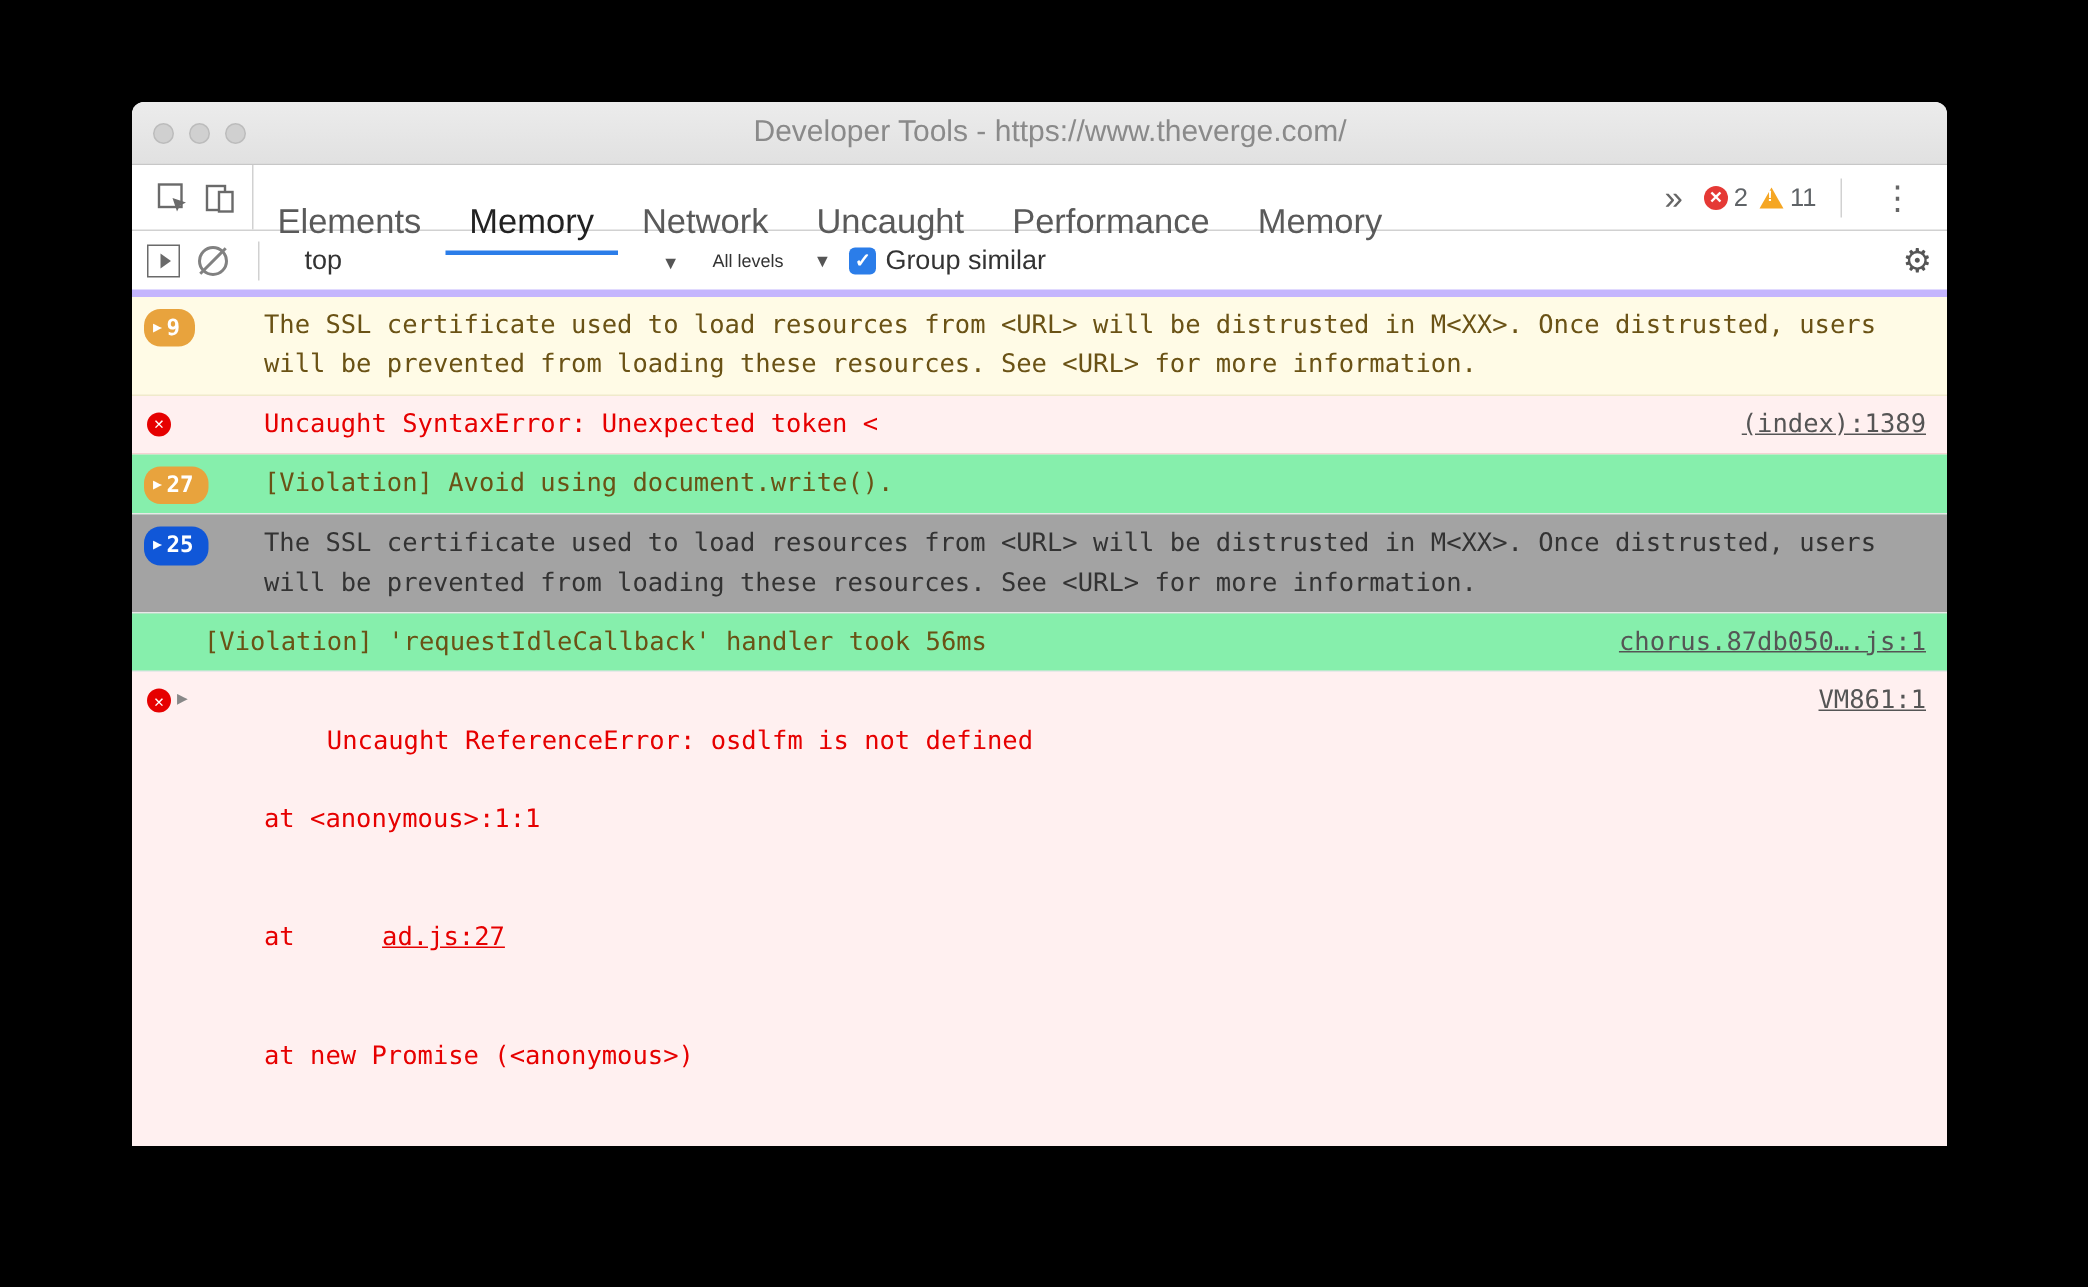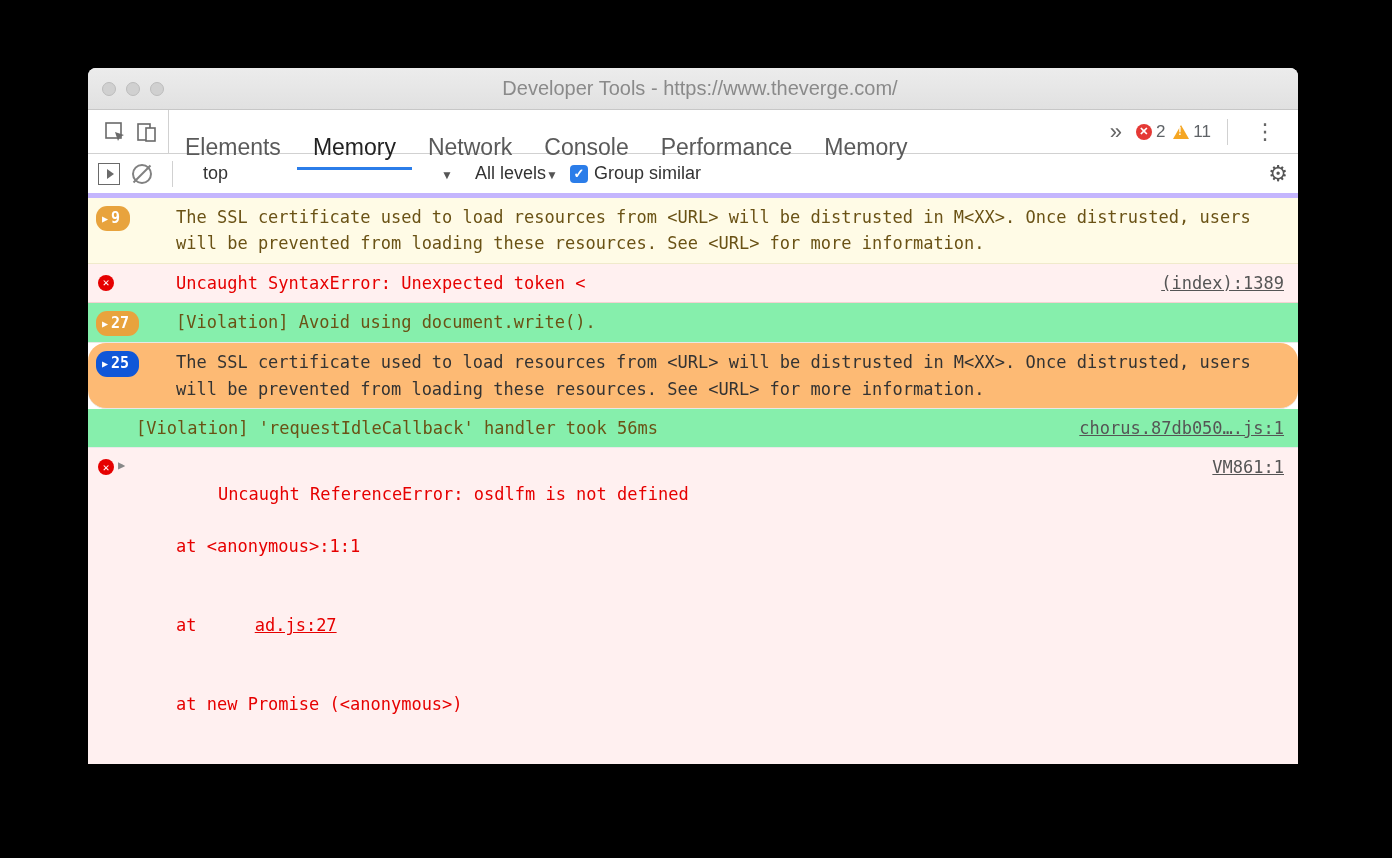--- a/index.html
+++ b/index.html
@@ -92,21 +92,21 @@
       display: flex; align-items: center; justify-content: space-between;
       min-width: 270px; height: 30px; padding: 0 10px;
       color: #333; font-size: 18px; cursor: pointer;
     }
     .chev-down::after { content: "▼"; color: #555; font-size: 12px; }
     .filter-input {
       width: 270px; height: 30px; border: 1px solid #c3c3c3;
       padding: 0 10px; font-size: 18px; color: #333; background: #fff;
     }
     .filter-input::placeholder { color: #999; }
-    .levels { display: flex; align-items: center; font-size: 18px; color: #333; gap: 0; cursor: pointer; }
+    .levels { display: flex; align-items: center; font-size: 12px; color: #333; gap: 20px; cursor: pointer; }
     .checkbox {
       width: 18px; height: 18px; border-radius: 4px; background: #2b7de9;
       display: inline-flex; align-items: center; justify-content: center;
       color: #fff; font-size: 13px; font-weight: bold; margin-right: 6px;
     }
     .group-sim { display: flex; align-items: center; font-size: 18px; color: #333; cursor: pointer; }
     .gear { margin-left: auto; font-size: 22px; color: #555; cursor: pointer; }
 
     .log-area {
       flex: 1; overflow: hidden;
@@ -115,21 +115,21 @@
     }
     .row {
       display: flex; align-items: flex-start;
       padding: 6px 14px 6px 8px;
       border-bottom: 1px solid #e8e8e8;
       line-height: 1.55;
     }
     .row.warn { background: #fffbe6; color: #6a5215; border-bottom-color: #f0eacb; }
     .row.err  { background: #fff0f0; color: #e60000; border-bottom-color: #f5d2d2; }
     .row.verbose { background: #86efac; color: #6a5215; }
-    .row.info { background: #fdba74; color: #333; border-radius: 18px; }
+    .row.info { background: #a3a3a3; color: #333; }
     .gutter {
       width: 80px; flex-shrink: 0;
       display: flex; align-items: flex-start; justify-content: flex-start;
       padding-top: 2px; gap: 4px;
     }
     .exp-arrow { color: #888; font-size: 12px; width: 12px; display: inline-block; }
     .err-ic { width: 16px; height: 16px; border-radius: 50%; background: #e60000; color: #fff; display: inline-flex; align-items: center; justify-content: center; font-size: 11px; font-weight: bold; flex-shrink: 0; margin-left: 2px; margin-top: 3px; }
     .count-pill {
       display: inline-flex; align-items: center;
       border-radius: 11px; padding: 1px 10px 1px 6px;
@@ -171,21 +171,21 @@
         <svg width="22" height="22" viewBox="0 0 22 22">
             <rect x="2" y="3" width="12" height="16" fill="none" stroke="#6a6a6a" stroke-width="1.6"></rect>
             <rect x="10" y="7" width="9" height="13" fill="#fff" stroke="#6a6a6a" stroke-width="1.6"></rect>
           </svg>
       </span>
     </div>
     <div class="tabs">
       <div class="tab">Elements</div>
       <div class="tab active">Memory</div>
       <div class="tab">Network</div>
-      <div class="tab">Console</div>
+      <div class="tab">Uncaught</div>
       <div class="tab">Performance</div>
       <div class="tab">Memory</div>
     </div>
     <div class="tabbar-right">
       <span class="overflow-chevron">»</span>
       <span class="badge-err">
         <span class="circ red">✕</span>
         <span>2</span>
       </span>
       <span class="badge-warn">

